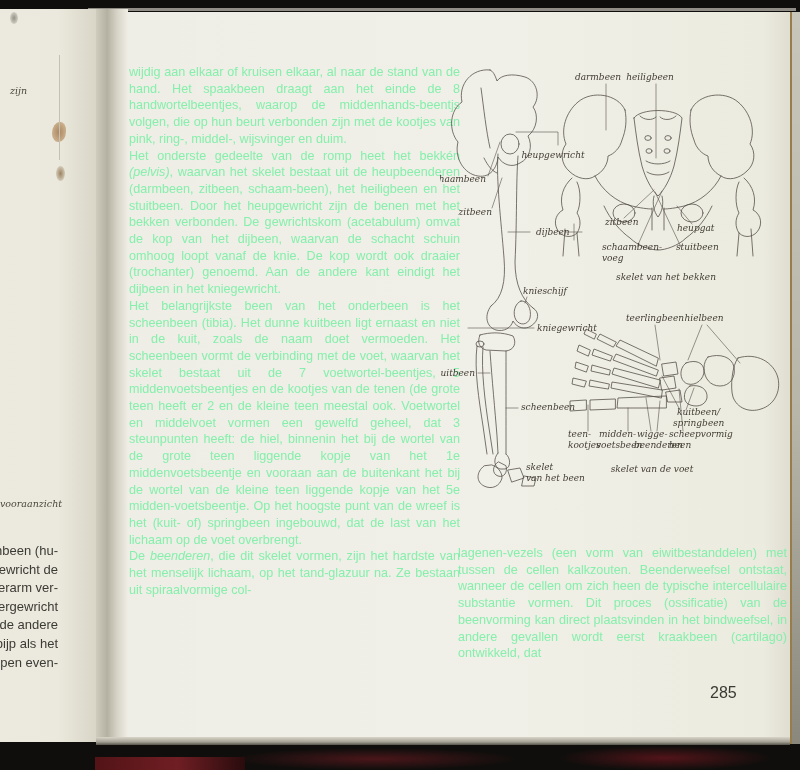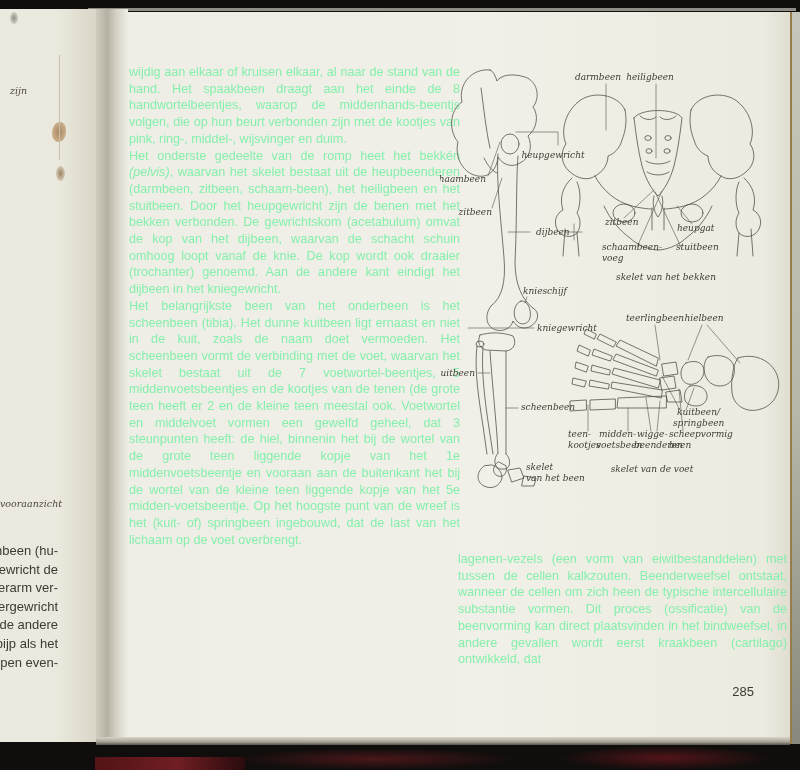--- a/index.html
+++ b/index.html
@@ -43,26 +43,26 @@
   .spot1 { position:absolute; left:52px; top:122px; width:14px; height:20px; border-radius:60% 40% 55% 45%;
     background:radial-gradient(#9b6f43,#c2a077 70%,rgba(194,160,119,0)); opacity:.8; }
   .spot2 { position:absolute; left:56px; top:166px; width:9px; height:15px; border-radius:50%;
     background:radial-gradient(#8a6a45,rgba(160,130,95,0)); opacity:.8; }
   .spot3 { position:absolute; left:10px; top:12px; width:8px; height:12px; border-radius:50%;
     background:radial-gradient(#6d6a5f,rgba(120,115,100,0)); opacity:.7; }
   .crease { position:absolute; left:59px; top:55px; width:1px; height:105px; background:#c4c1b1; }
   
   .body-text { font-size:12.6px; line-height:16.7px; color:#86efac; text-align:justify; }
   .left-col  { position:absolute; left:129px; top:64px;  width:331px; }
-  .right-col { position:absolute; left:458px; top:545px; width:329px;margin-top:6px; }
+  .right-col { position:absolute; left:458px; top:545px; width:329px; }
   .left-col p, .right-col p { margin:0; }
   .para-gap { margin-top:16.7px; }
   .it { font-style:italic; }
-  .page-num { position:absolute; left:710px; top:684px; width:44px; text-align:right;
-    font-size:13px; color:#3a3933; }
+  .page-num { position:absolute; left:710px; top:684px; width:44px; text-align:left;
+    font-size:16px; color:#3a3933; }
   
   .frag-lines { position:absolute; left:-46px; top:542px; width:104px; text-align:right;
     font-size:13px; line-height:18.6px; color:#3b3a34; white-space:nowrap; }
   .frag-caption { position:absolute; left:0; top:498px; font-family:"DejaVu Serif",serif;
     font-style:italic; font-size:9.5px; color:#4a463c; }
   .frag-top { position:absolute; left:10px; top:85px; font-family:"DejaVu Serif",serif;
     font-style:italic; font-size:9.5px; color:#4a463c; }
   
   .figure-svg { position:absolute; left:440px; top:58px; }
   .figure-svg path, .figure-svg line, .figure-svg ellipse, .figure-svg polyline {
@@ -99,20 +99,21 @@
     <div>ergewricht</div>
     <div>de andere</div>
     <div>epijp als het</div>
     <div>open even-</div>
   </div>
 
   <div class="left-col body-text">
     <p>wijdig aan elkaar of kruisen elkaar, al naar de stand van de hand. Het spaakbeen draagt aan het einde de 8 handwortelbeentjes, waarop de middenhands-beentjs volgen, die op hun beurt verbonden zijn met de kootjes van pink, ring-, middel-, wijsvinger en duim.</p>
     <p><span>Het onderste gedeelte van de romp heet het bekkén </span><span class="it">(pelvis)</span><span>, waarvan het skelet bestaat uit de heupbeenderen (darmbeen, zitbeen, schaam-been), het heiligbeen en het stuitbeen. Door het heupgewricht zijn de benen met het bekken verbonden. De gewrichtskom (acetabulum) omvat de kop van het dijbeen, waarvan de schacht schuin omhoog loopt vanaf de knie. De kop wordt ook draaier (trochanter) genoemd. Aan de andere kant eindigt het dijbeen in het kniegewricht.</span></p>
     <p>Het belangrijkste been van het onderbeen is het scheenbeen (tibia). Het dunne kuitbeen ligt ernaast en niet in de kuit, zoals de naam doet vermoeden. Het scheenbeen vormt de verbinding met de voet, waarvan het skelet bestaat uit de 7 voetwortel-beentjes, 5 middenvoetsbeentjes en de kootjes van de tenen (de grote teen heeft er 2 en de kleine teen meestal ook. Voetwortel en middelvoet vormen een gewelfd geheel, dat 3 steunpunten heeft: de hiel, binnenin het bij de wortel van de grote teen liggende kopje van het 1e middenvoetsbeentje en vooraan aan de buitenkant het bij de wortel van de kleine teen liggende kopje van het 5e midden-voetsbeentje. Op het hoogste punt van de wreef is het (kuit- of) springbeen ingebouwd, dat de last van het lichaam op de voet overbrengt.</p>
+    <p class="para-gap"><span>De </span><span class="it">beenderen</span><span>, die dit skelet vormen, zijn het hardste van het menselijk lichaam, op het tand-glazuur na. Ze bestaan uit spiraalvormige col-</span></p>
   </div>
 
   <div class="right-col body-text">
     <p>lagenen-vezels (een vorm van eiwitbestanddelen) met tussen de cellen kalkzouten. Beenderweefsel ontstaat, wanneer de cellen om zich heen de typische intercellulaire substantie vormen. Dit proces (ossificatie) van de beenvorming kan direct plaatsvinden in het bindweefsel, in andere gevallen wordt eerst kraakbeen (cartilago) ontwikkeld, dat</p>
   </div>
 
   <div class="page-num">285</div>
 
   <svg class="figure-svg" width="352" height="432" viewBox="0 0 352 432">
 

